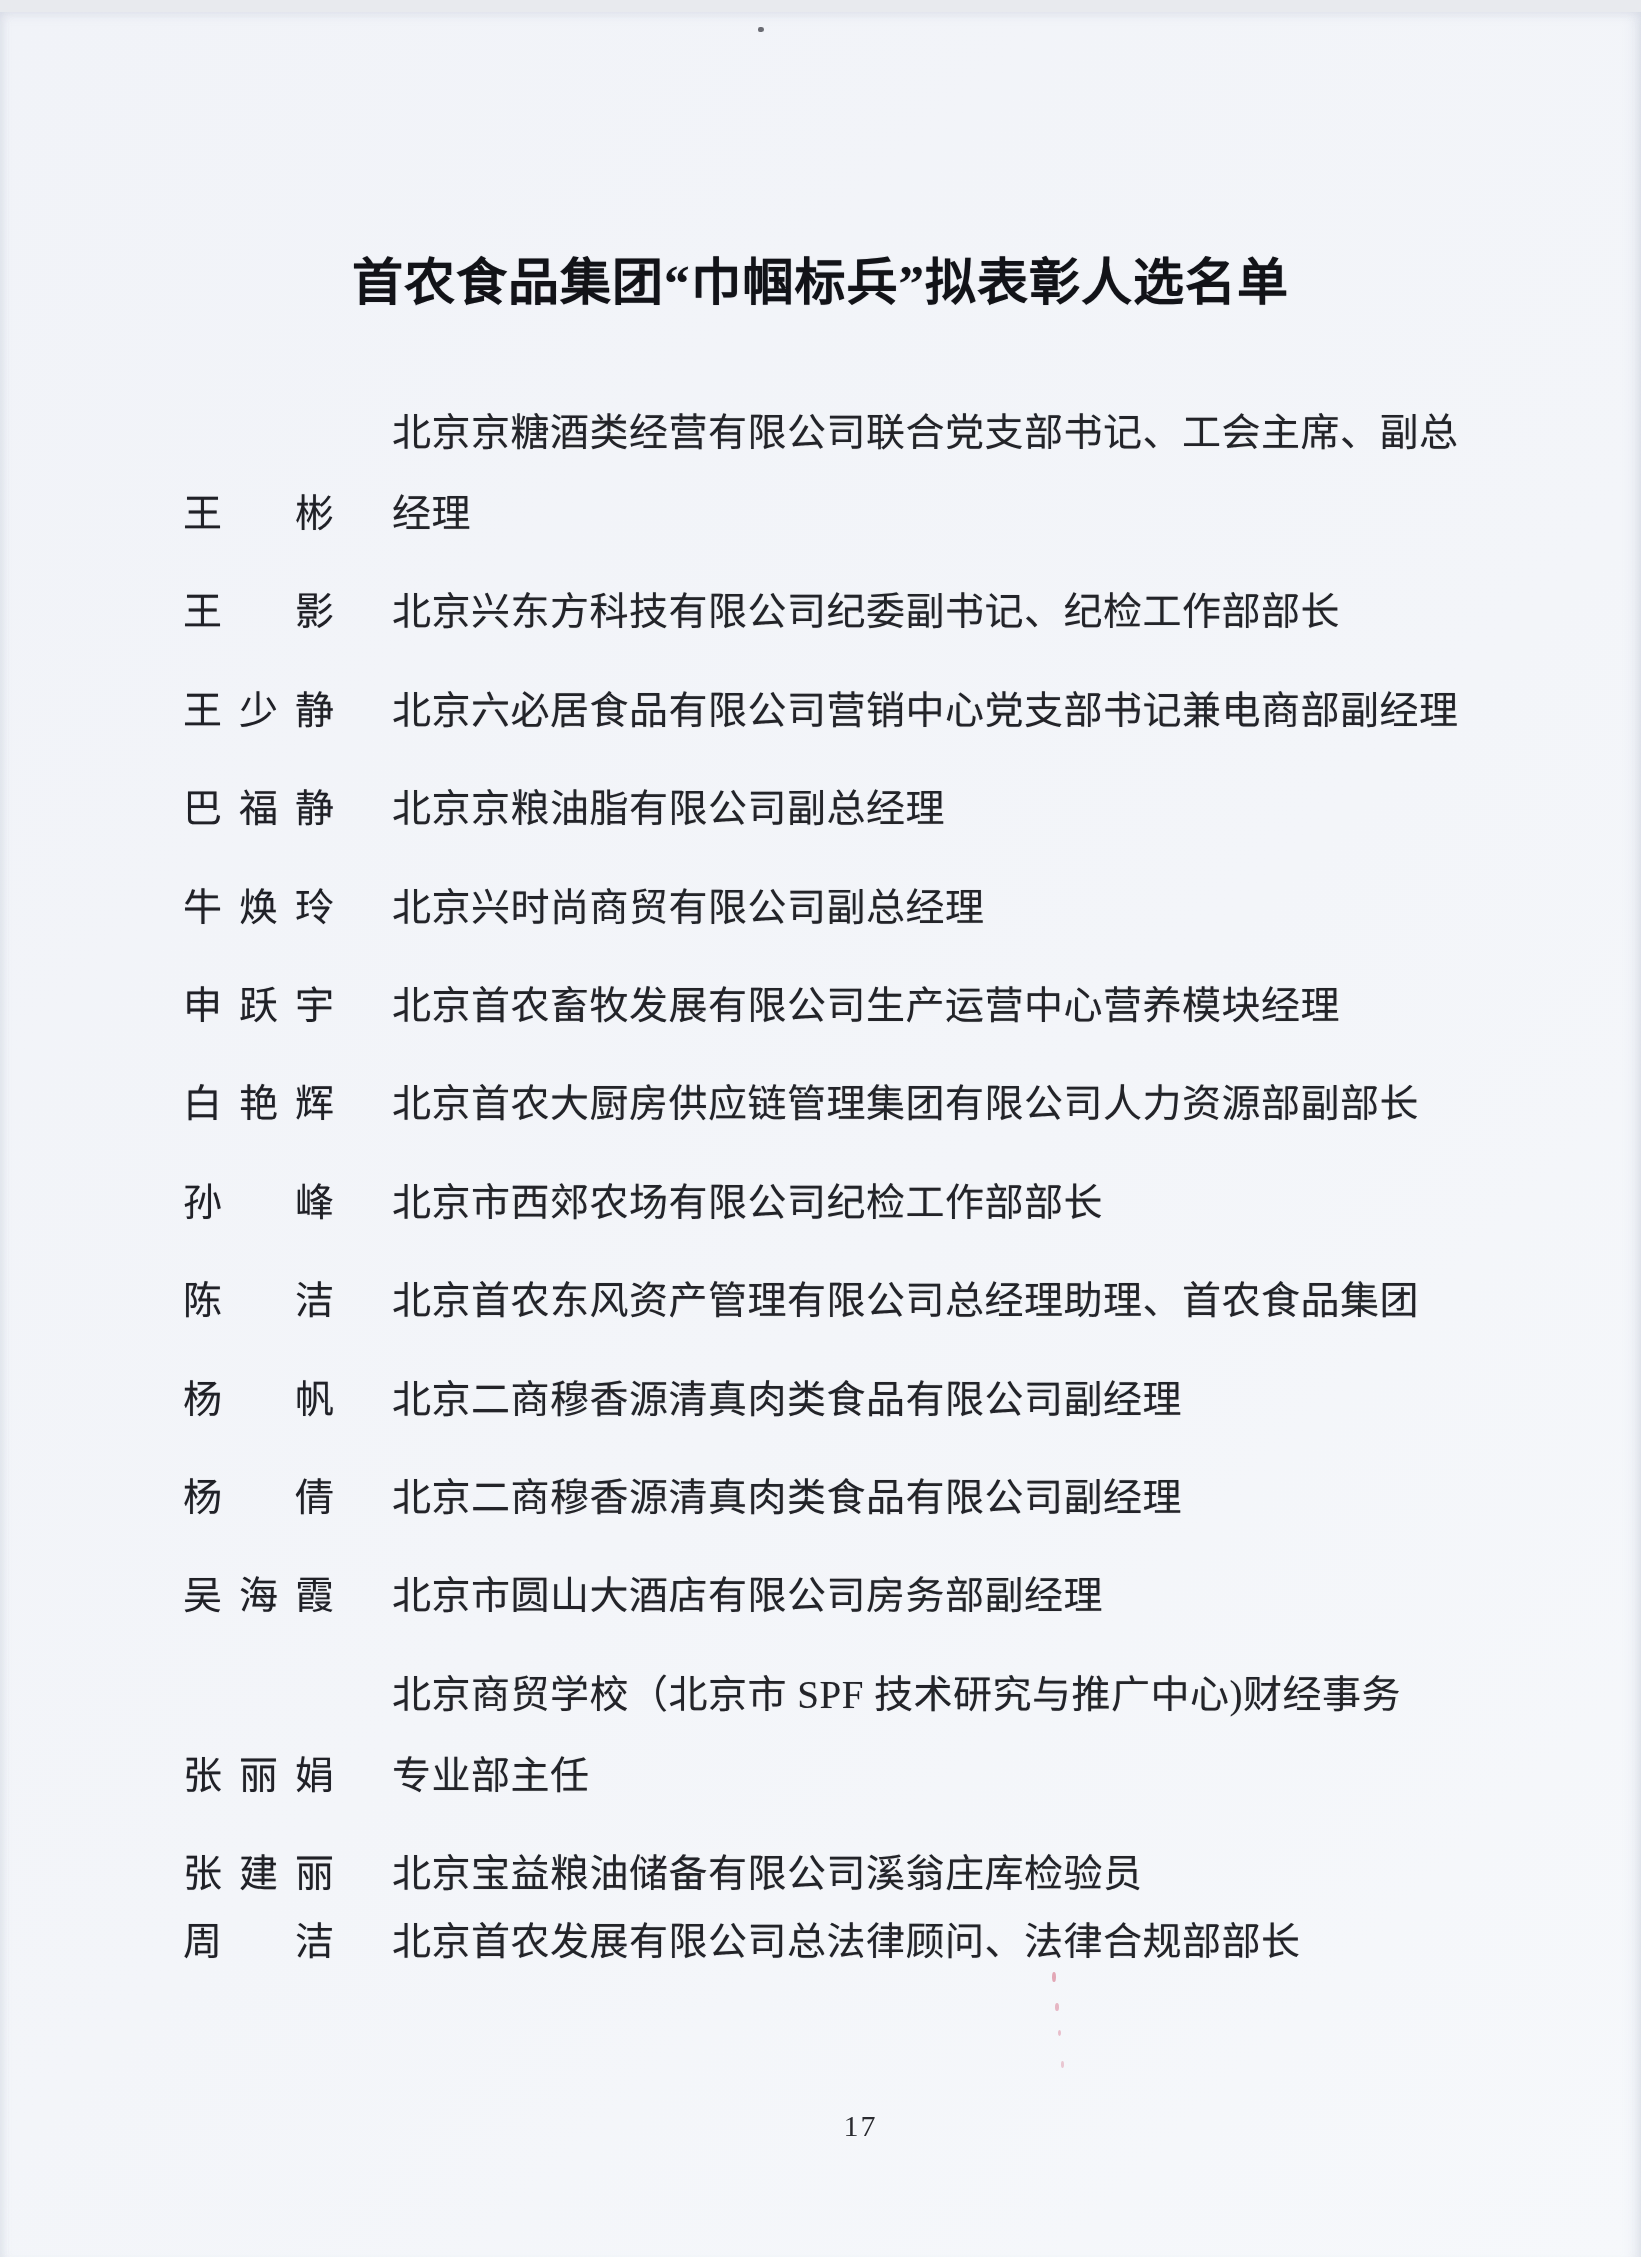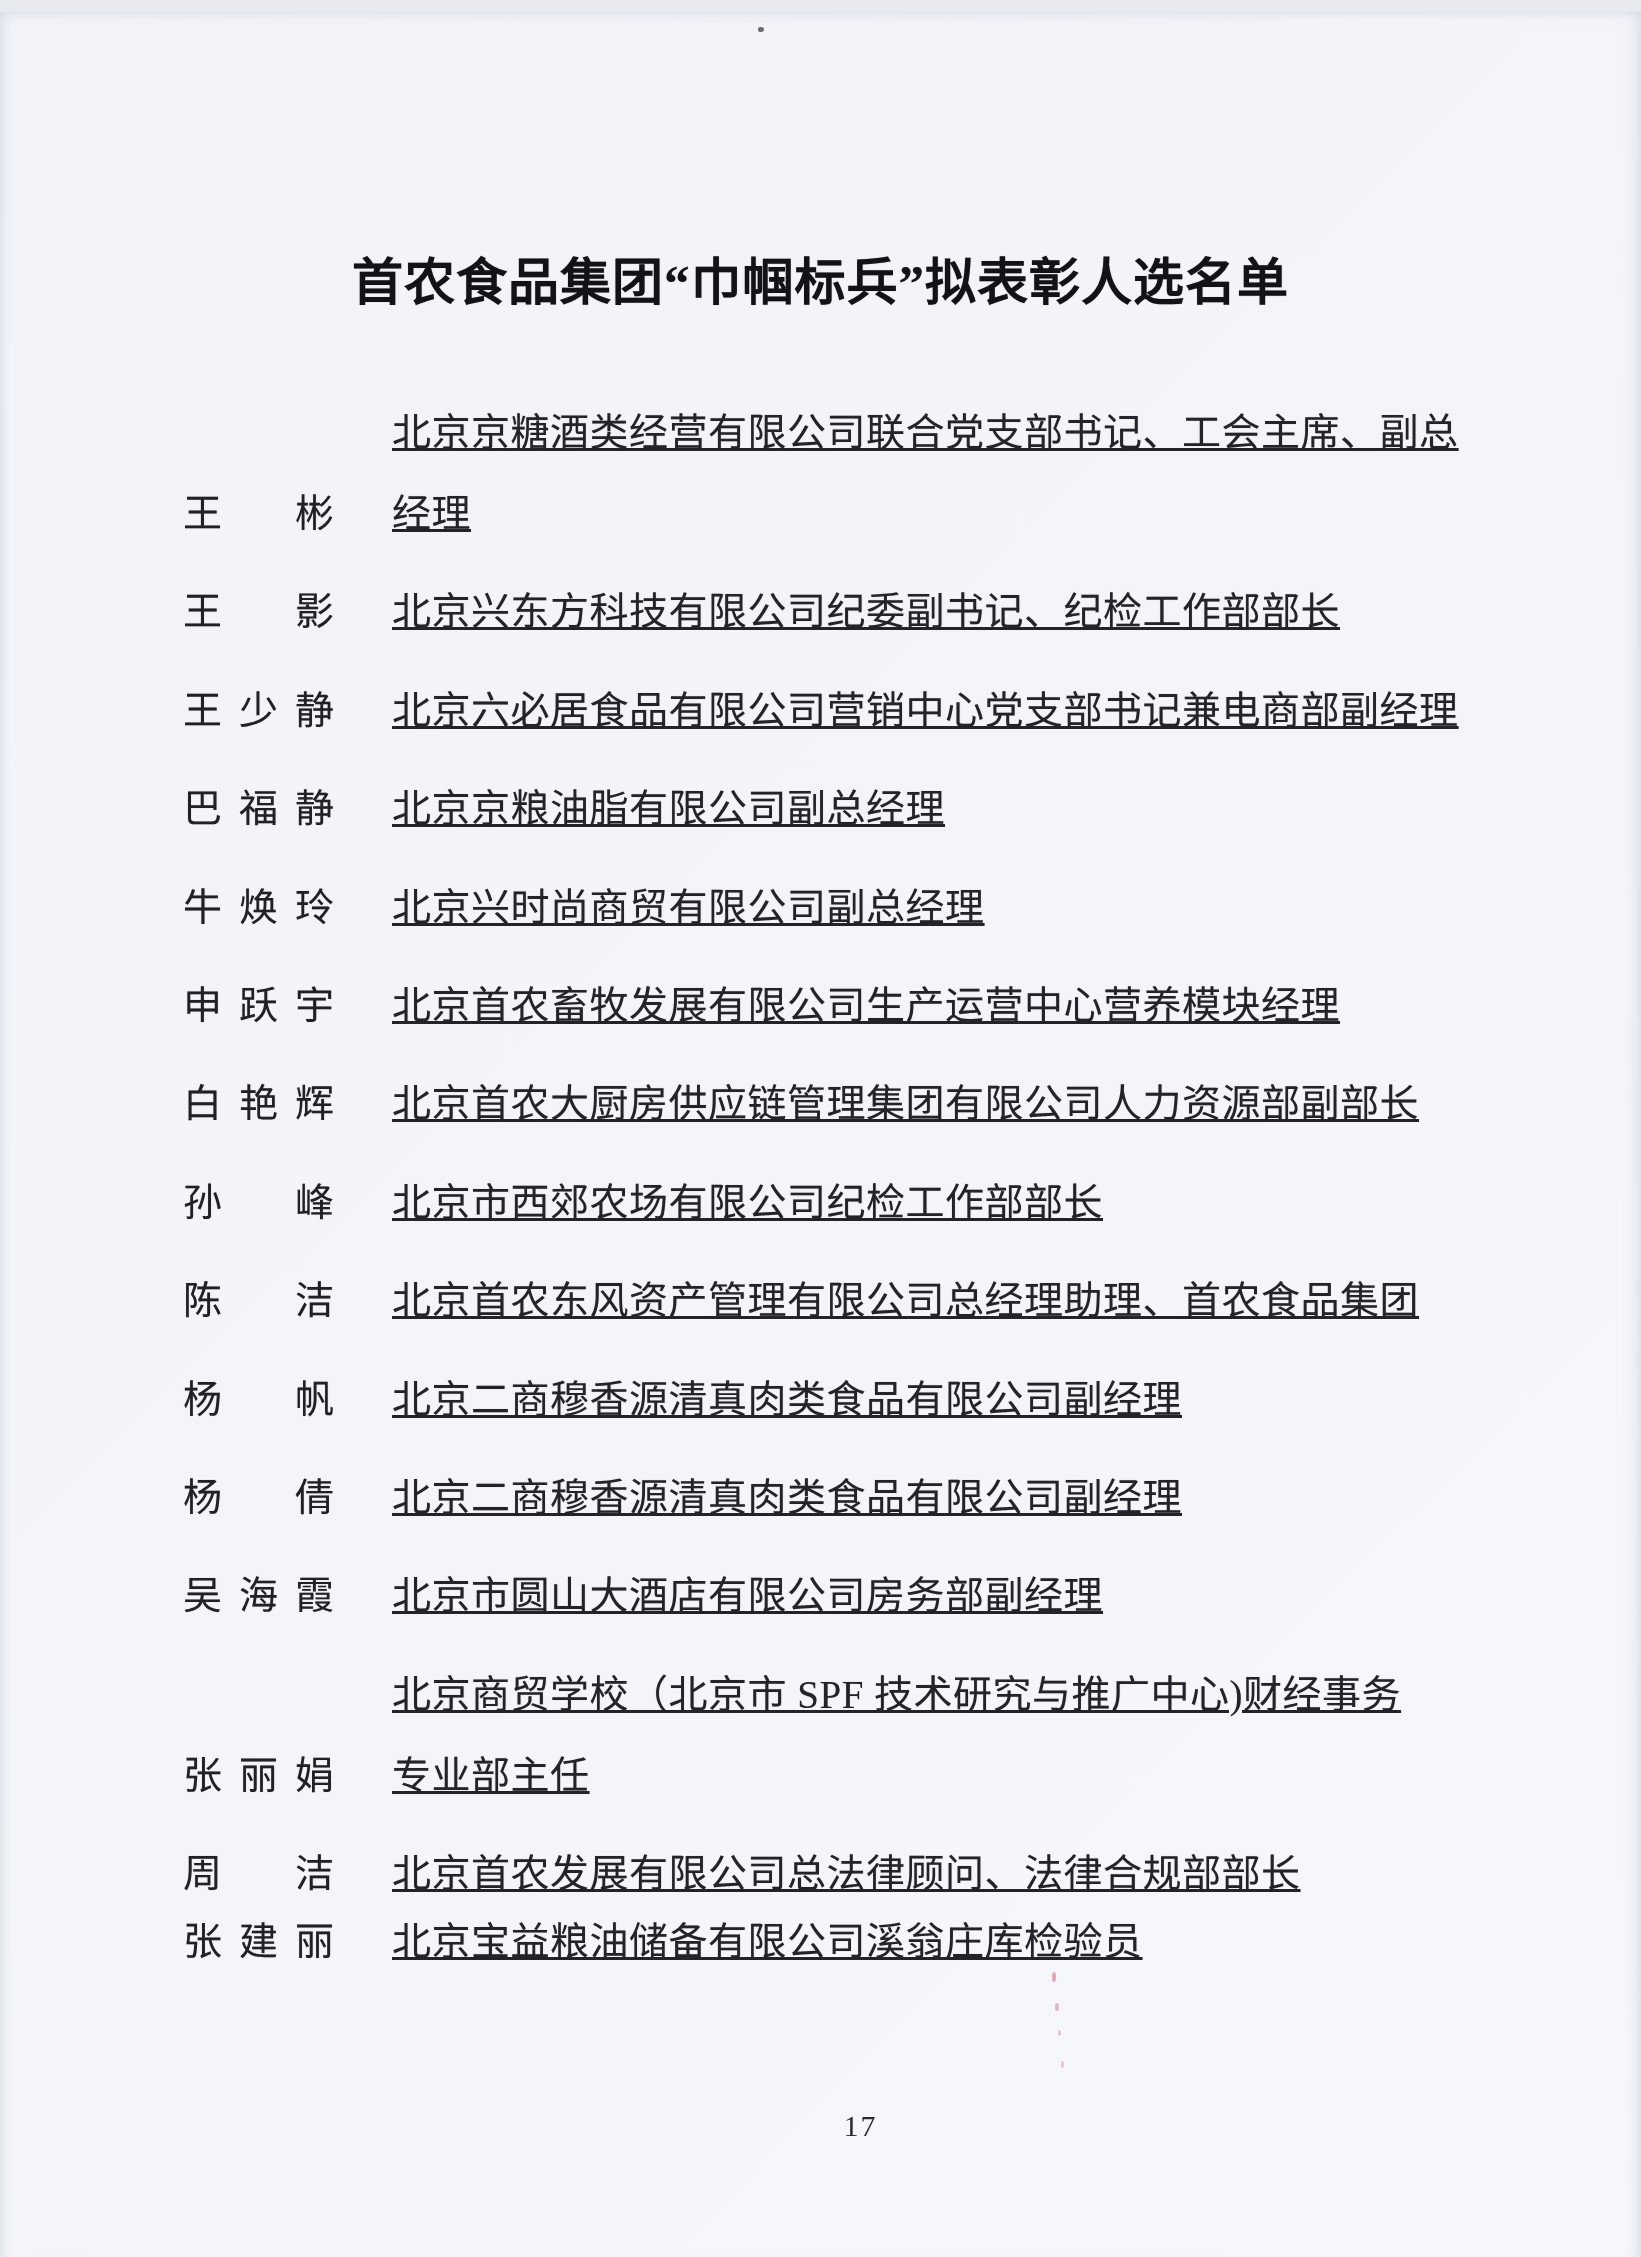--- a/index.html
+++ b/index.html
@@ -51,21 +51,20 @@
     text-align-last: justify;
     text-justify: inter-character;
     color: #202127;
   }
   .entry-position {
     margin-left: 58px;
     width: 1101px;
     white-space: pre-line;
     color: #232429;
     letter-spacing: 0.5px;
-    text-decoration: underline;
   }
   .page-number {
     position: absolute;
     left: 0;
     top: 2097px;
     width: 100%;
     text-align: center;
     font-size: 30px;
     color: #2a2b30;
     letter-spacing: 1.9px;
@@ -159,27 +158,27 @@
   </div>
 
 
   <div class="row">
     <span class="entry-name">张丽娟</span>
     <span class="entry-position">北京商贸学校（北京市 SPF 技术研究与推广中心)财经事务
 专业部主任</span>
   </div>
 
   <div class="row">
-    <span class="entry-name">周洁</span>
-    <span class="entry-position">北京首农发展有限公司总法律顾问、法律合规部部长</span>
+    <span class="entry-name">张建丽</span>
+    <span class="entry-position">北京宝益粮油储备有限公司溪翁庄库检验员</span>
   </div>
 
   <div class="row">
-    <span class="entry-name">张建丽</span>
-    <span class="entry-position">北京宝益粮油储备有限公司溪翁庄库检验员</span>
+    <span class="entry-name">周洁</span>
+    <span class="entry-position">北京首农发展有限公司总法律顾问、法律合规部部长</span>
   </div>
 </div>
 
   <div class="page-number">17</div>
 
   <div class="speck-top"></div>
   <div class="pink-artifact pa1"></div>
   <div class="pink-artifact pa2"></div>
   <div class="pink-artifact pa3"></div>
   <div class="pink-artifact pa4"></div>

